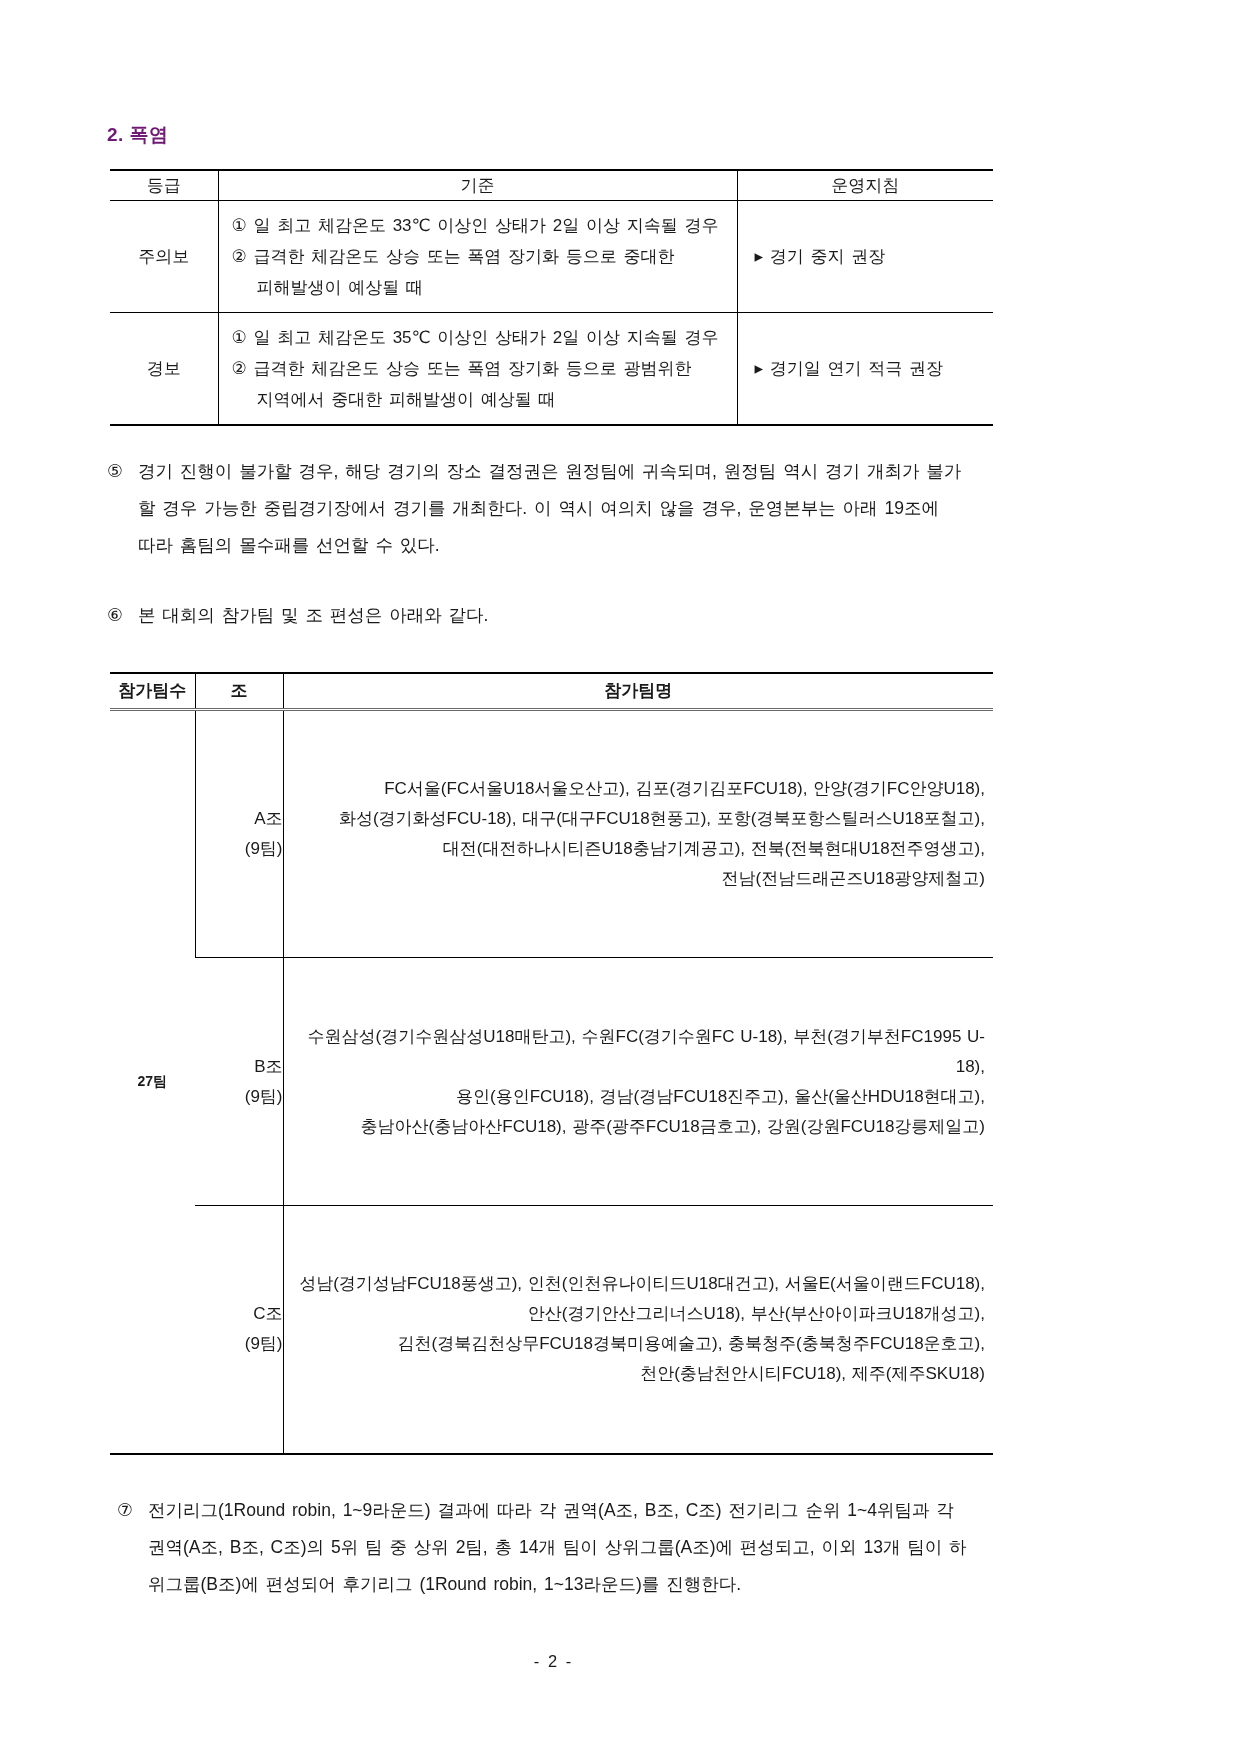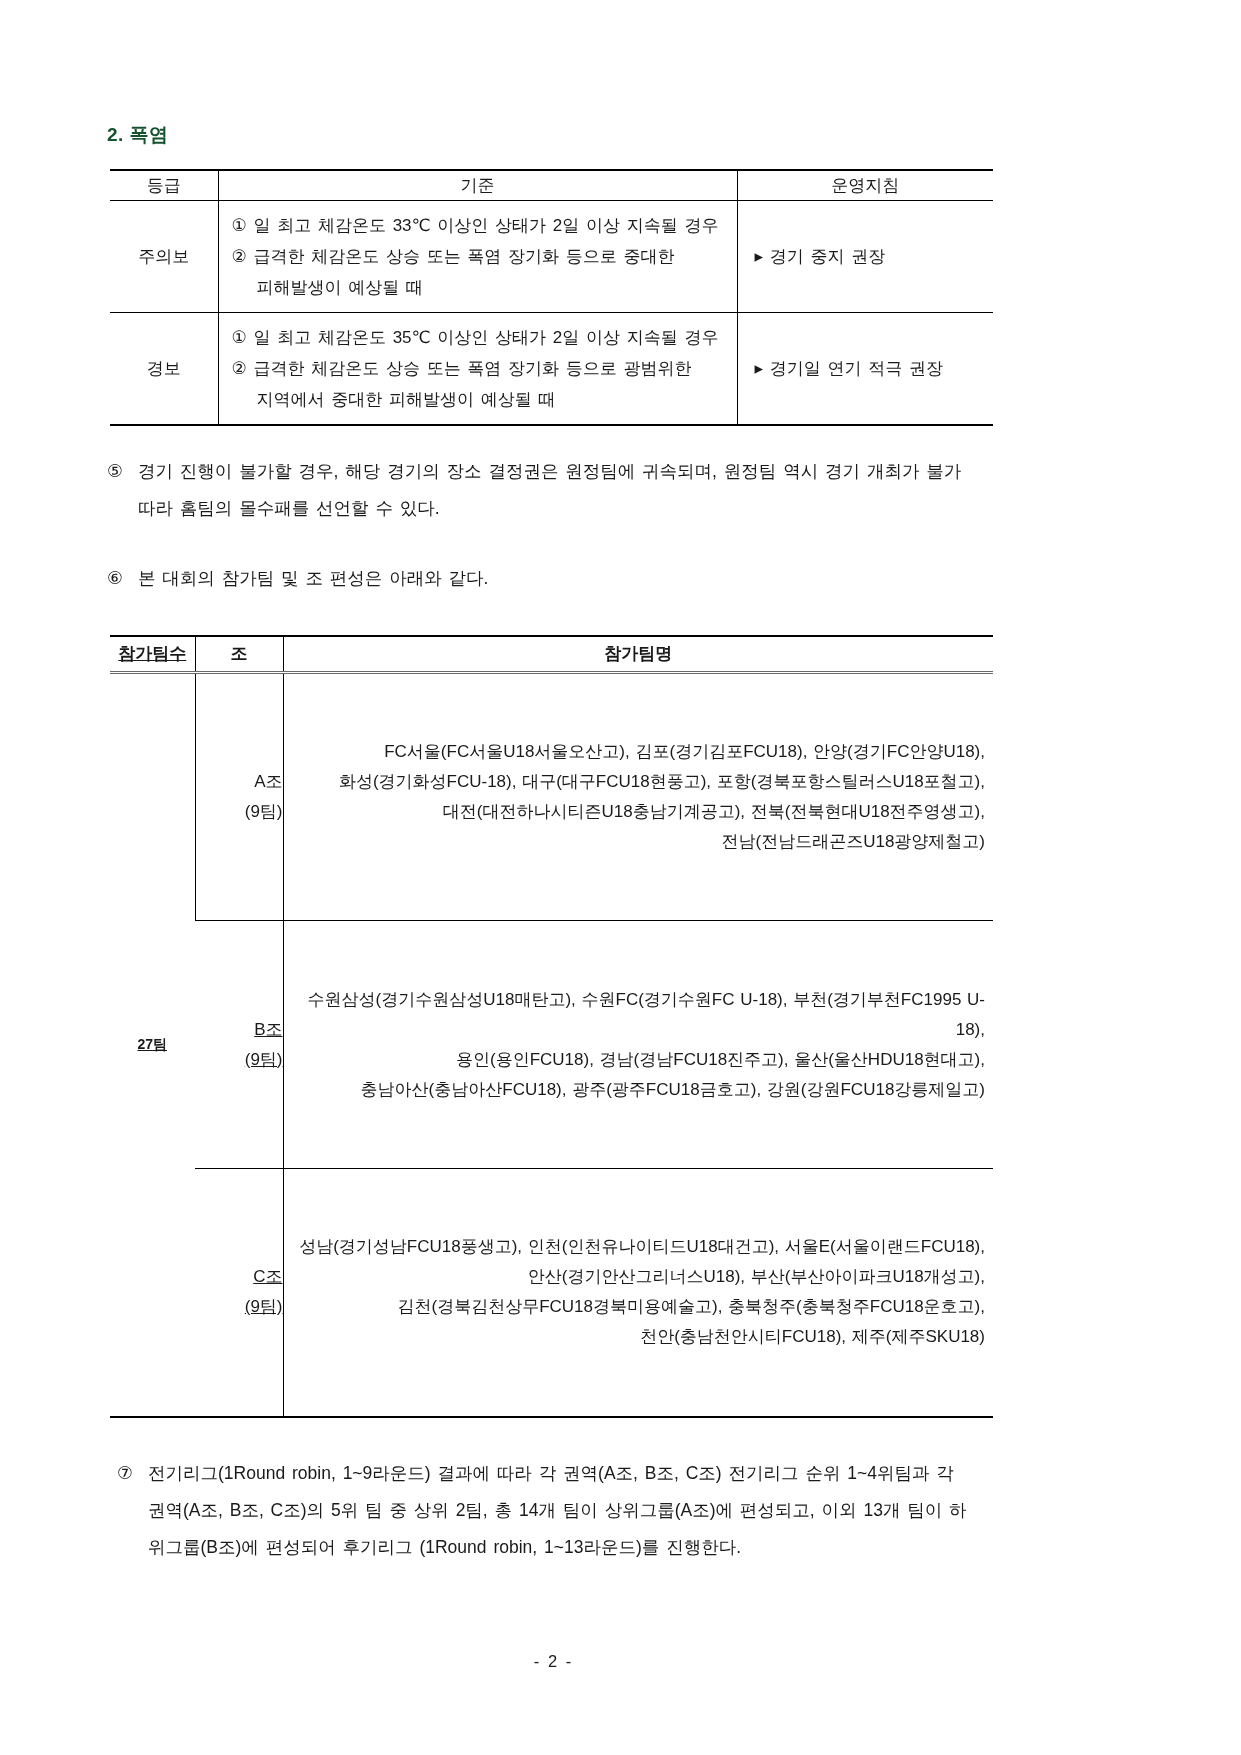--- a/index.html
+++ b/index.html
@@ -76,21 +76,21 @@
     margin-left: 3px;
     border-top: 2px solid #000;
     border-bottom: 2px solid #000;
     font-size: 17px;
   }
   .teams-table th, .teams-table td {
     border-left: 1px solid #000;
     vertical-align: middle;
     text-align: right;
   }
-  .teams-table th:first-child, .teams-table td:first-child { border-left: none; text-decoration: underline; }
+  .teams-table th:first-child, .teams-table td:first-child { border-left: none; }
   .teams-table thead th {
     font-weight: bold;
     height: 37px;
     text-align: center;
     border-bottom: 3px double #6a6a6a;
   }
   .teams-table tbody td { border-bottom: 1px solid #000; }
   .teams-table tbody tr:last-child td { border-bottom: none; }
   .teams-table td.total {
     text-align: center;
@@ -118,21 +118,21 @@
     font-size: 16.5px;
     letter-spacing: 2px;
   }
 </style>
 </head>
 <body>
 
 <div class="page">
   <div class="content">
 
-    <div class="doc-title" style="color: #14532d;">2. 폭염</div>
+    <div class="doc-title" style="color: #701a75;">2. 폭염</div>
 
     <table class="heat-table">
       <colgroup>
         <col style="width:108px">
           <col style="width:519px">
           <col style="width:256px">
       </colgroup>
       <thead>
         <tr>
           <th>등급</th>
@@ -159,20 +159,21 @@
           </td>
           <td class="guide">▸ 경기일 연기 적극 권장</td>
         </tr>
       </tbody>
     </table>
 
     <div class="para para5">
       <span class="marker">⑤</span>
       <div class="plines">
         <div>경기 진행이 불가할 경우, 해당 경기의 장소 결정권은 원정팀에 귀속되며, 원정팀 역시 경기 개최가 불가</div>
+        <div>할 경우 가능한 중립경기장에서 경기를 개최한다. 이 역시 여의치 않을 경우, 운영본부는 아래 19조에</div>
         <div>따라 홈팀의 몰수패를 선언할 수 있다.</div>
       </div>
     </div>
 
     <div class="para para6">
       <span class="marker">⑥</span>
       <div class="plines">
         <div>본 대회의 참가팀 및 조 편성은 아래와 같다.</div>
       </div>
     </div>

